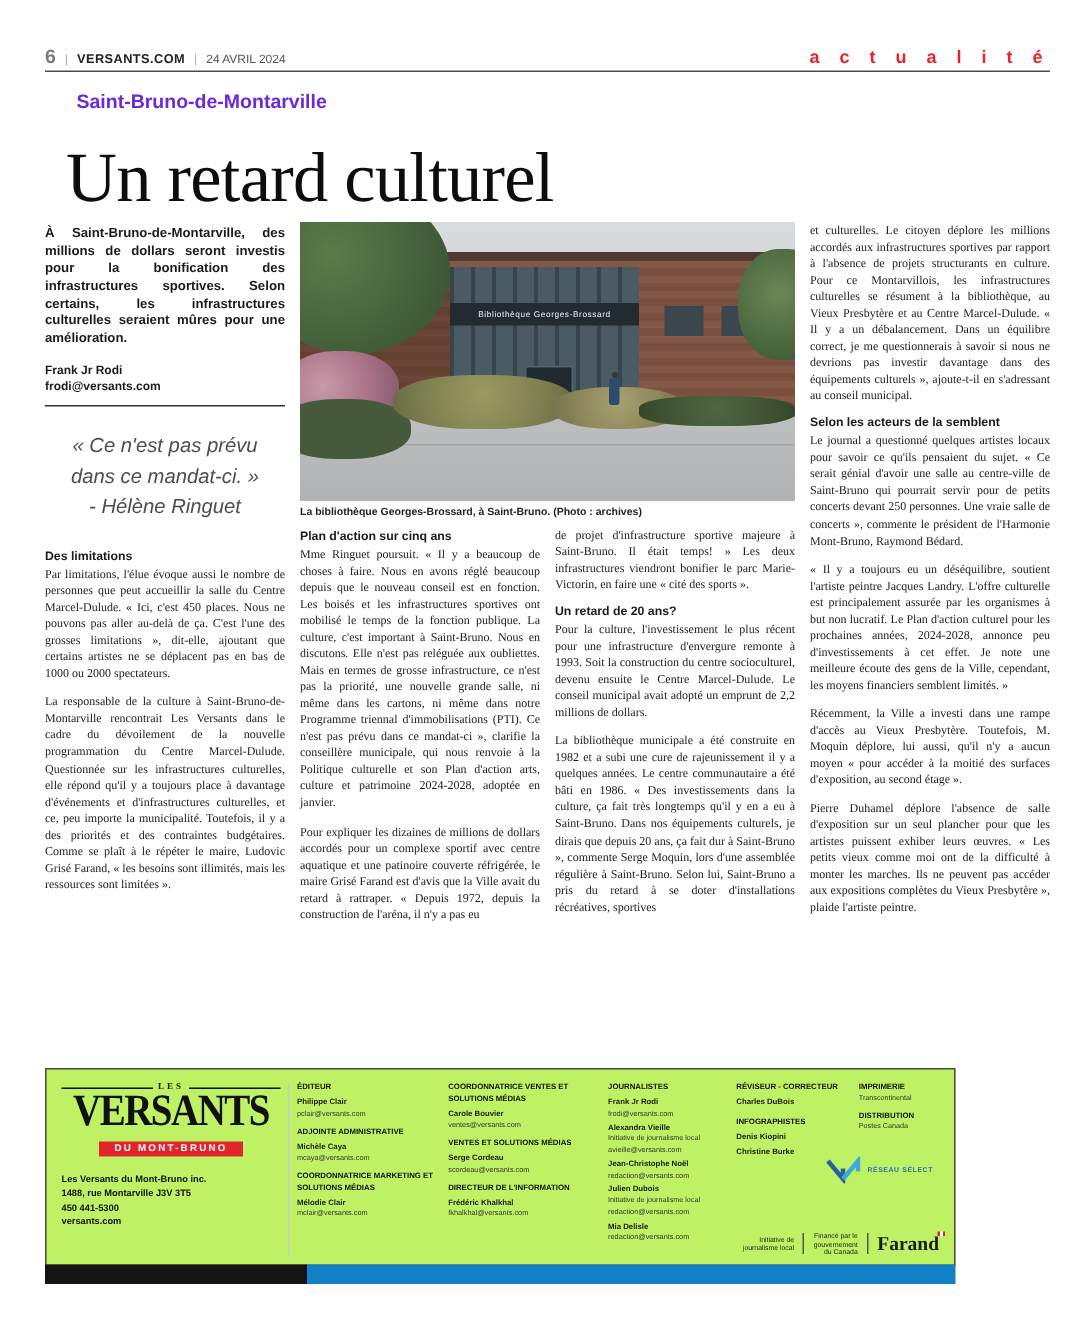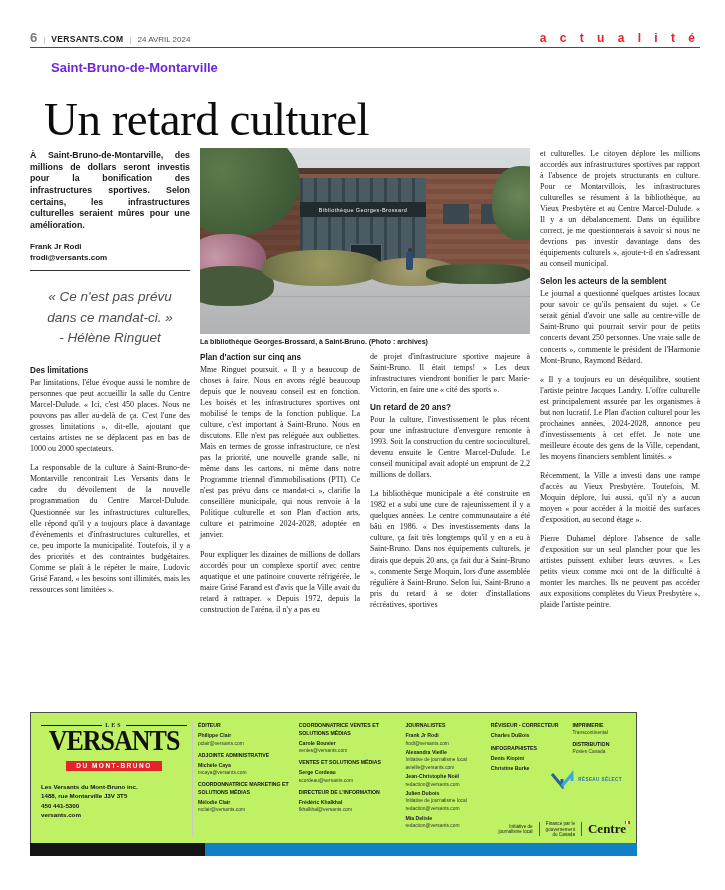--- a/index.html
+++ b/index.html
@@ -272,21 +272,21 @@
         <div>journalisme local</div>
       </div>
       <div class="gov-div"></div>
       <div class="gov-item">
         <div>Financé par le</div>
         <div>gouvernement</div>
         <div>du Canada</div>
       </div>
       <div class="gov-div"></div>
       <div class="canada">
-        <span>Centre</span>
+        <span>Farand</span>
         <span class="flag"></span>
       </div>
     </div>
   </div>
 
   <div class="footbar"></div>
 
 </div>
 
 </body></html>

